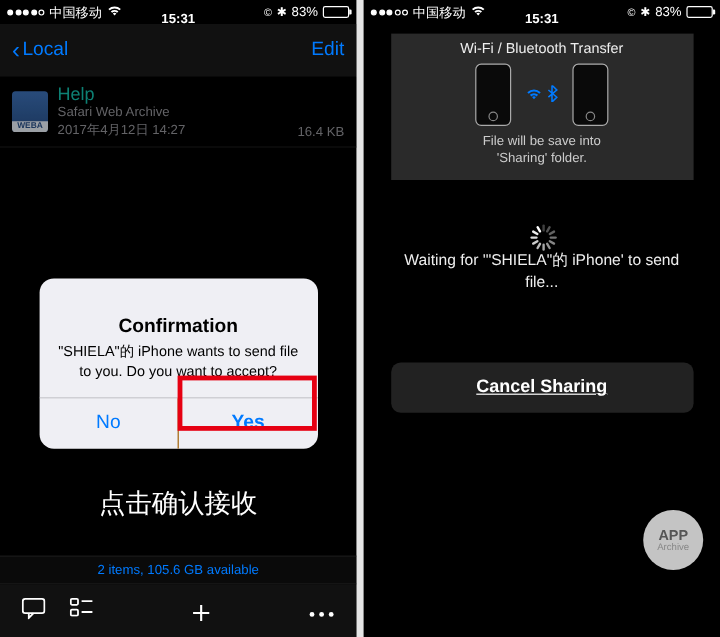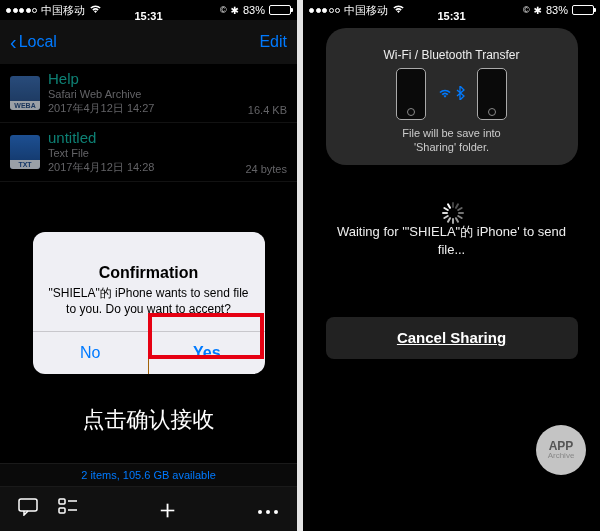--- a/index.html
+++ b/index.html
@@ -114,22 +114,22 @@
     background: #111; display: flex; align-items: center;
     justify-content: space-between; padding: 0 18px;
     color: #fff;
   }
   .toolbar .tgroup { display:flex; gap:20px; }
   .tb-ic { font-size: 18px; }
 
   
   .transfer-banner {
     margin: 8px auto 0; width: 252px;
-    background: rgba(60,60,60,.7); border-radius: 20px;
-    text-align: center; color: #ddd; padding: 20px 10px 10px;
+    background: rgba(60,60,60,.7); border-radius: 0;
+    text-align: center; color: #ddd; padding: 5px 10px 10px;
   }
   .tb-title { font-size: 12px; margin-bottom: 6px; color:#eee; }
   .tb-devices { display: flex; gap: 12px; justify-content: center; align-items:center; margin-bottom: 6px;}
   .dev {
     width: 30px; height: 52px; border: 1.5px solid #aaa; border-radius: 5px;
     position: relative; background: #0a0a0a;
   }
   .dev::after { content:""; position:absolute; bottom:3px; left:50%; transform:translateX(-50%); width:6px; height:6px; border-radius:50%; border:1px solid #888; }
   .wifi-bt { color:#007aff; font-size:14px; display:flex; gap:4px; align-items:center; }
   .tb-sub { font-size: 11px; color:#ccc; line-height:1.3; }
@@ -204,31 +204,20 @@
       <div class="file-row">
         <div class="file-icon weba">
             <span>WEBA</span>
           </div>
         <div class="file-info">
           <div class="file-name">Help</div>
           <div class="file-sub">Safari Web Archive</div>
           <div class="file-sub">2017年4月12日 14:27</div>
         </div>
         <div class="file-size">16.4 KB</div>
-      </div>
-      <div class="file-row">
-        <div class="file-icon txt">
-            <span>TXT</span>
-          </div>
-        <div class="file-info">
-          <div class="file-name">untitled</div>
-          <div class="file-sub">Text File</div>
-          <div class="file-sub">2017年4月12日 14:28</div>
-        </div>
-        <div class="file-size">24 bytes</div>
       </div>
     </div>
 
     <div class="dim"></div>
 
     <div class="dialog">
       <div class="dialog-body">
         <div class="dialog-title">Confirmation</div>
         <div class="dialog-msg">"SHIELA"的 iPhone wants to send file to you. Do you want to accept?</div>
       </div>

